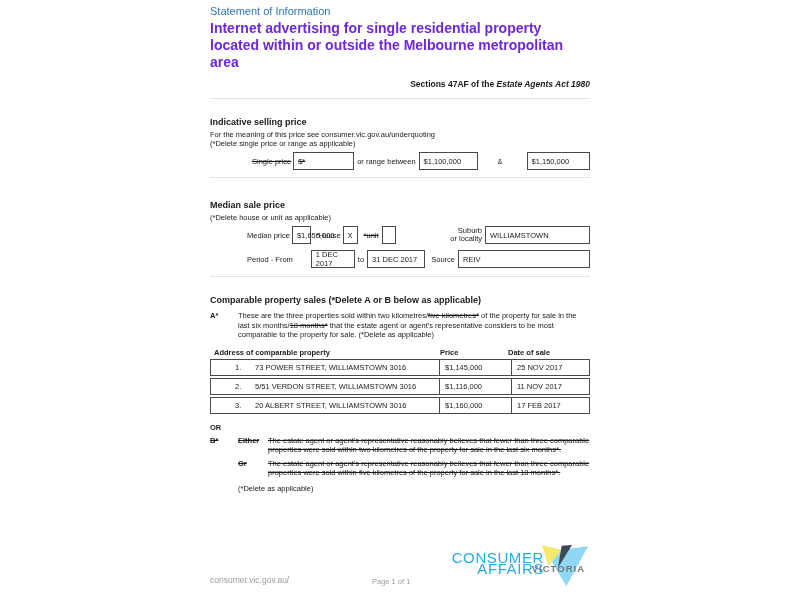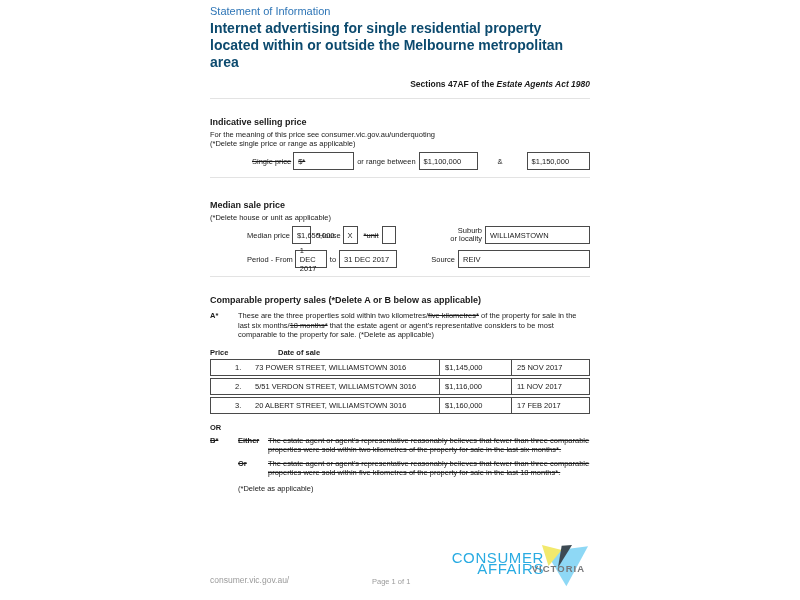--- a/index.html
+++ b/index.html
@@ -1,40 +1,40 @@
 <!DOCTYPE html>
 <html><head>
 <meta charset="utf-8">
 <style>
   html,body{margin:0;padding:0;background:#fff;}
   .canvas{position:relative;width:800px;height:600px;background:#fff;overflow:hidden;
           font-family:"Liberation Sans",sans-serif;color:#1a1a1a;}
   .content{position:absolute;left:210px;top:4px;width:380px;}
 
   .eyebrow{color:#2e75b6;font-size:11px;line-height:14px;}
-  .title{color:#0c4a6e;font-size:14px;font-weight:bold;line-height:17px;margin:2px 0 0 0;}
+  .title{color:#6d28d9;font-size:14px;font-weight:bold;line-height:17px;margin:2px 0 0 0;}
   .act-line{text-align:right;font-size:8.5px;font-weight:bold;margin-top:8px;}
   .act-line .it{font-style:italic;}
 
   .divider{border-top:1px solid #e3e3e3;height:0;}
   .d1{margin-top:9px;} .d2{margin-top:7px;} .d3{margin-top:8px;}
 
   .sec-h{font-size:9px;font-weight:bold;}
   .h1m{margin-top:18px;} .h2m{margin-top:22px;} .h3m{margin-top:18px;}
   .note{font-size:7.5px;line-height:9px;}
   .mt3{margin-top:3px;} .mt4{margin-top:4px;} .mt6{margin-top:6px;}
 
   .row{display:flex;align-items:center;font-size:7.5px;}
   .fbox{border:1px solid #4a4a4a;height:18px;display:flex;align-items:center;
         padding:0 4px;box-sizing:border-box;background:#fff;}
   .st{text-decoration:line-through;}
   .lbl{white-space:nowrap;}
   .w61{width:61px;} .w59{width:59px;} .w63{width:63px;} .w43{width:19px;}
   .w15{width:15px;justify-content:center;padding:0;} .w14{width:14px;padding:0;}
-  .w42{width:32px;} .w55{width:58px;} .w105{width:105px;} .w132{width:132px;}
+  .w42{width:44px;margin-left:16px;} .w55{width:58px;} .w105{width:105px;} .w132{width:132px;}
   .two-line{line-height:8.5px;text-align:right;}
 
   .ab-grid{display:flex;font-size:7.5px;line-height:9.5px;}
   .ab-key{width:28px;flex:0 0 28px;font-weight:bold;}
   .ab-sub{width:30px;flex:0 0 30px;font-weight:bold;}
   .ab-text{flex:1;}
 
   .t-head{display:flex;font-size:7.5px;font-weight:bold;margin-top:8px;}
   .th-addr{width:230px;padding-left:4px;box-sizing:border-box;}
   .th-price{width:66px;}
@@ -133,20 +133,21 @@
     <div class="divider d3"></div>
 
     <div class="sec-h h3m">Comparable property sales (*Delete A or B below as applicable)</div>
 
     <div class="ab-grid mt6">
       <span class="ab-key">A*</span>
       <span class="ab-text"><span>These are the three properties sold within two kilometres/</span><span class="st">five kilometres*</span><span> of the property for sale in the last six months/</span><span class="st">18 months*</span><span> that the estate agent or agent's representative considers to be most comparable to the property for sale. (*Delete as applicable)</span></span>
     </div>
 
     <div class="t-head">
+      <span class="th-addr">Address of comparable property</span>
       <span class="th-price">Price</span>
       <span class="th-date">Date of sale</span>
     </div>
 
     <div class="t-row">
       <span class="c-addr">
           <span class="c-num">1.</span>
           <span class="c-street">73 POWER STREET, WILLIAMSTOWN 3016</span>
         </span>
       <span class="c-price">$1,145,000</span>

